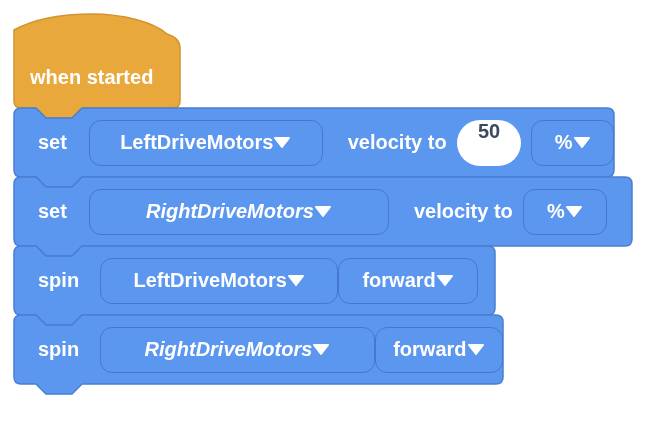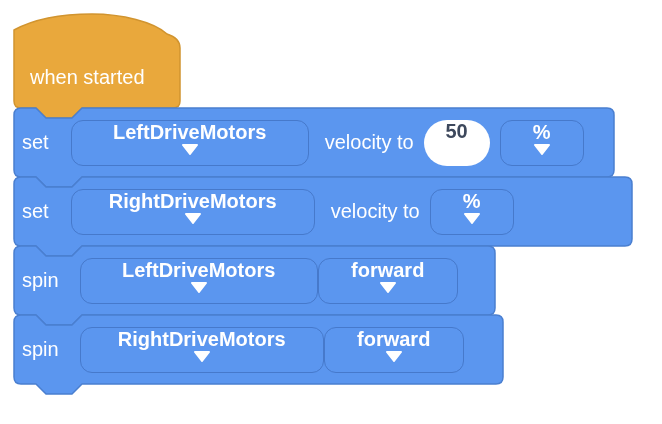--- a/index.html
+++ b/index.html
@@ -4,38 +4,37 @@
 <style>
   html,body { margin:0; padding:0; background:#ffffff; }
   .canvas {
     position:relative; width:662px; height:424px; background:#ffffff;
     font-family:"Liberation Sans", sans-serif; overflow:hidden;
   }
   .block { position:absolute; }
   .block > svg { position:absolute; top:0; left:0; overflow:visible; display:block; }
   .row {
     position:relative; height:69px; display:flex; align-items:center;
-    padding-left:8px; box-sizing:border-box;
+    padding-left:24px; box-sizing:border-box;
   }
   .kw, .midlbl {
-    color:#ffffff; font-size:20px; font-weight:400; white-space:nowrap;
+    color:#ffffff; font-size:20px; font-weight:700; white-space:nowrap;
   }
   .dropdown {
     height:46px; box-sizing:border-box; border:1.5px solid #4679CB;
-    border-radius:12px; display:flex; align-items:center; 
+    border-radius:12px; display:flex; align-items:center; justify-content:center;
     color:#ffffff; font-size:20px; font-weight:700; white-space:nowrap;
     cursor:pointer;
-    flex-direction:column;
   }
   .dd-motor { margin-left:22px; }
   .dd-motor.w-left  { width:238px; }
-  .dd-motor.w-right { width:244px; }
+  .dd-motor.w-right { width:300px;font-style:italic; }
   .dd-unit { margin-left:10px; width:84px; }
   .dd-dir  { width:140px; }
-  .midlbl { margin-left:16px; }
+  .midlbl { margin-left:25px; }
   .value-pill {
     margin-left:10px; width:66px; height:46px; border-radius:23px;
     background:#ffffff; display:flex; align-items:flex-start; justify-content:center;
     color:#3D485C; font-size:20px; font-weight:700; cursor:text;
   }
   .caret { display:flex; align-items:center; }
   
   .hat-row {
     position:relative; height:90px; display:flex; align-items:center;
     padding-left:16px; padding-top:28px; box-sizing:border-box;

